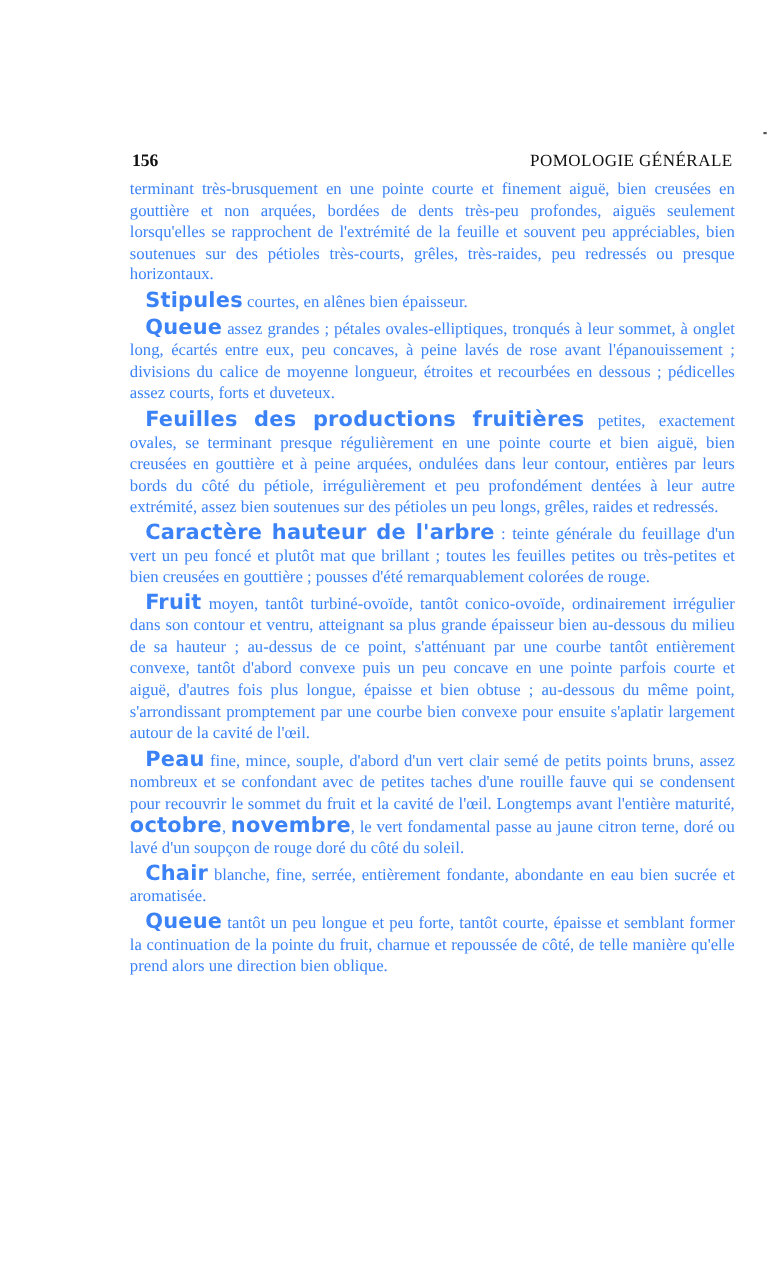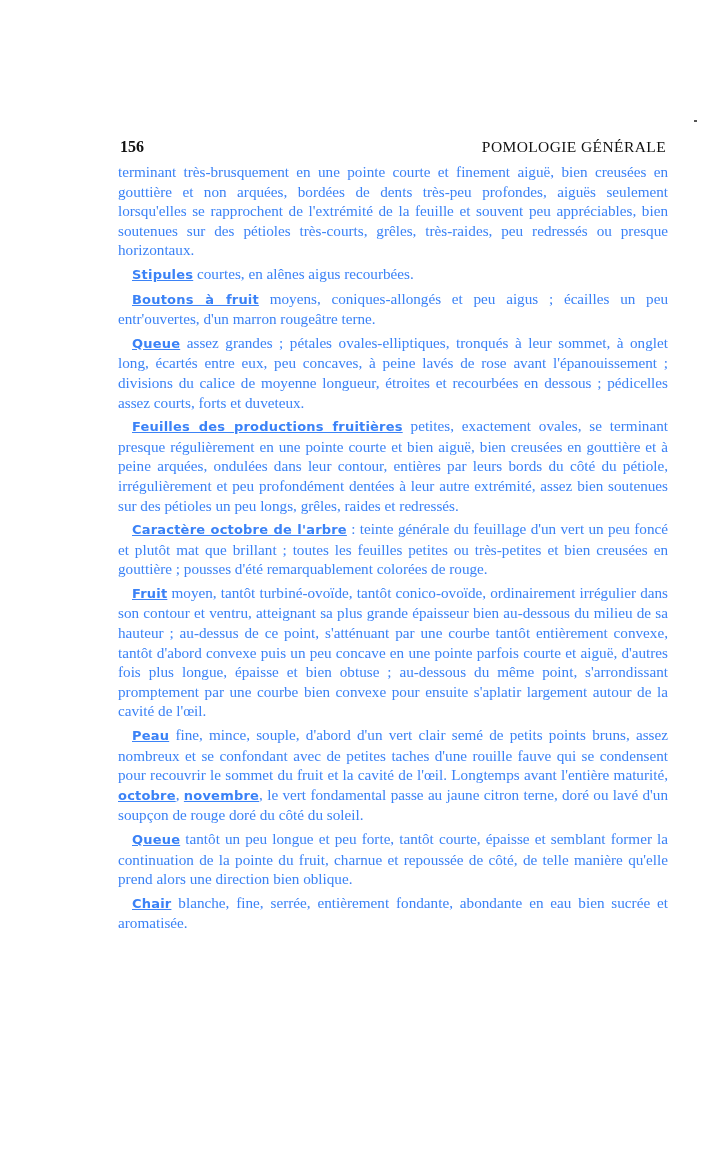--- a/index.html
+++ b/index.html
@@ -6,49 +6,48 @@
     body { width:707px; height:1151px; position:relative; overflow:hidden; }
     .page { position:absolute; left:0; top:0; width:707px; height:815px; background:#ffffff; }
     .header { position:absolute; top:138px; left:118px; width:548px; height:22px;
       font-family:"Liberation Serif", serif; color:#111; }
     .pnum { position:absolute; left:2px; top:0; font-size:16px; font-weight:bold; }
     .ptitle { position:absolute; left:0; right:0; text-align:right; top:0; font-size:15.5px; letter-spacing:0.4px; }
     .body { position:absolute; top:162px; left:118px; width:550px;
       font-family:"Liberation Serif", serif; font-size:15.2px; line-height:19.6px; color:#3b82f6; text-align:justify; }
     .para { margin:0 0 4px 0; text-indent:14px; }
     .para.cont { text-indent:0; }
-    .term { font-family:"DejaVu Sans", sans-serif; font-weight:bold; font-size:13px; letter-spacing:0.2px;text-decoration:underline; }
+    .term { font-family:"DejaVu Sans", sans-serif; font-weight:bold; font-size:19px; letter-spacing:0.2px; }
     .mark { position:absolute; left:694px; top:120px; width:3px; height:2px; background:#555; }
   </style>
 </head>
 <body>
 
 <div class="page">
   <div class="mark"></div>
   <div class="header">
     <span class="pnum">156</span>
     <div class="ptitle">POMOLOGIE GÉNÉRALE</div>
   </div>
 
   <div class="body">
     <p class="para cont"><span>terminant très-brusquement en une pointe courte et finement aiguë, bien creusées en gouttière et non arquées, bordées de dents très-peu profondes, aiguës seulement lorsqu'elles se rapprochent de l'extrémité de la feuille et souvent peu appréciables, bien soutenues sur des pétioles très-courts, grêles, très-raides, peu redressés ou presque horizontaux.</span></p>
 
-    <p class="para"><span class="term">Stipules</span><span> courtes, en alênes aigus recourbées.</span></p>
+    <p class="para"><span class="term">Stipules</span><span> courtes, en alênes bien épaisseur.</span></p>
 
 
-    <p class="para"><span class="term">Boutons à fruit</span><span> moyens, coniques-allongés et peu aigus ; écailles un peu entr'ouvertes, d'un marron rougeâtre terne.</span></p>
 
     <p class="para"><span class="term">Queue</span><span> assez grandes ; pétales ovales-elliptiques, tronqués à leur sommet, à onglet long, écartés entre eux, peu concaves, à peine lavés de rose avant l'épanouissement ; divisions du calice de moyenne longueur, étroites et recourbées en dessous ; pédicelles assez courts, forts et duveteux.</span></p>
 
     <p class="para"><span class="term">Feuilles des productions fruitières</span><span> petites, exactement ovales, se terminant presque régulièrement en une pointe courte et bien aiguë, bien creusées en gouttière et à peine arquées, ondulées dans leur contour, entières par leurs bords du côté du pétiole, irrégulièrement et peu profondément dentées à leur autre extrémité, assez bien soutenues sur des pétioles un peu longs, grêles, raides et redressés.</span></p>
 
-    <p class="para"><span class="term">Caractère octobre de l'arbre</span><span> : teinte générale du feuillage d'un vert un peu foncé et plutôt mat que brillant ; toutes les feuilles petites ou très-petites et bien creusées en gouttière ; pousses d'été remarquablement colorées de rouge.</span></p>
+    <p class="para"><span class="term">Caractère hauteur de l'arbre</span><span> : teinte générale du feuillage d'un vert un peu foncé et plutôt mat que brillant ; toutes les feuilles petites ou très-petites et bien creusées en gouttière ; pousses d'été remarquablement colorées de rouge.</span></p>
 
     <p class="para"><span class="term">Fruit</span><span> moyen, tantôt turbiné-ovoïde, tantôt conico-ovoïde, ordinairement irrégulier dans son contour et ventru, atteignant sa plus grande épaisseur bien au-dessous du milieu de sa hauteur ; au-dessus de ce point, s'atténuant par une courbe tantôt entièrement convexe, tantôt d'abord convexe puis un peu concave en une pointe parfois courte et aiguë, d'autres fois plus longue, épaisse et bien obtuse ; au-dessous du même point, s'arrondissant promptement par une courbe bien convexe pour ensuite s'aplatir largement autour de la cavité de l'œil.</span></p>
 
     <p class="para"><span class="term">Peau</span><span> fine, mince, souple, d'abord d'un vert clair semé de petits points bruns, assez nombreux et se confondant avec de petites taches d'une rouille fauve qui se condensent pour recouvrir le sommet du fruit et la cavité de l'œil. Longtemps avant l'entière maturité, </span><span class="term">octobre</span><span>, </span><span class="term">novembre</span><span>, le vert fondamental passe au jaune citron terne, doré ou lavé d'un soupçon de rouge doré du côté du soleil.</span></p>
 
 
+    <p class="para"><span class="term">Chair</span><span> blanche, fine, serrée, entièrement fondante, abondante en eau bien sucrée et aromatisée.</span></p>
+
     <p class="para"><span class="term">Queue</span><span> tantôt un peu longue et peu forte, tantôt courte, épaisse et semblant former la continuation de la pointe du fruit, charnue et repoussée de côté, de telle manière qu'elle prend alors une direction bien oblique.</span></p>
-
-    <p class="para"><span class="term">Chair</span><span> blanche, fine, serrée, entièrement fondante, abondante en eau bien sucrée et aromatisée.</span></p>
   </div>
 </div>
 
 </body></html>

